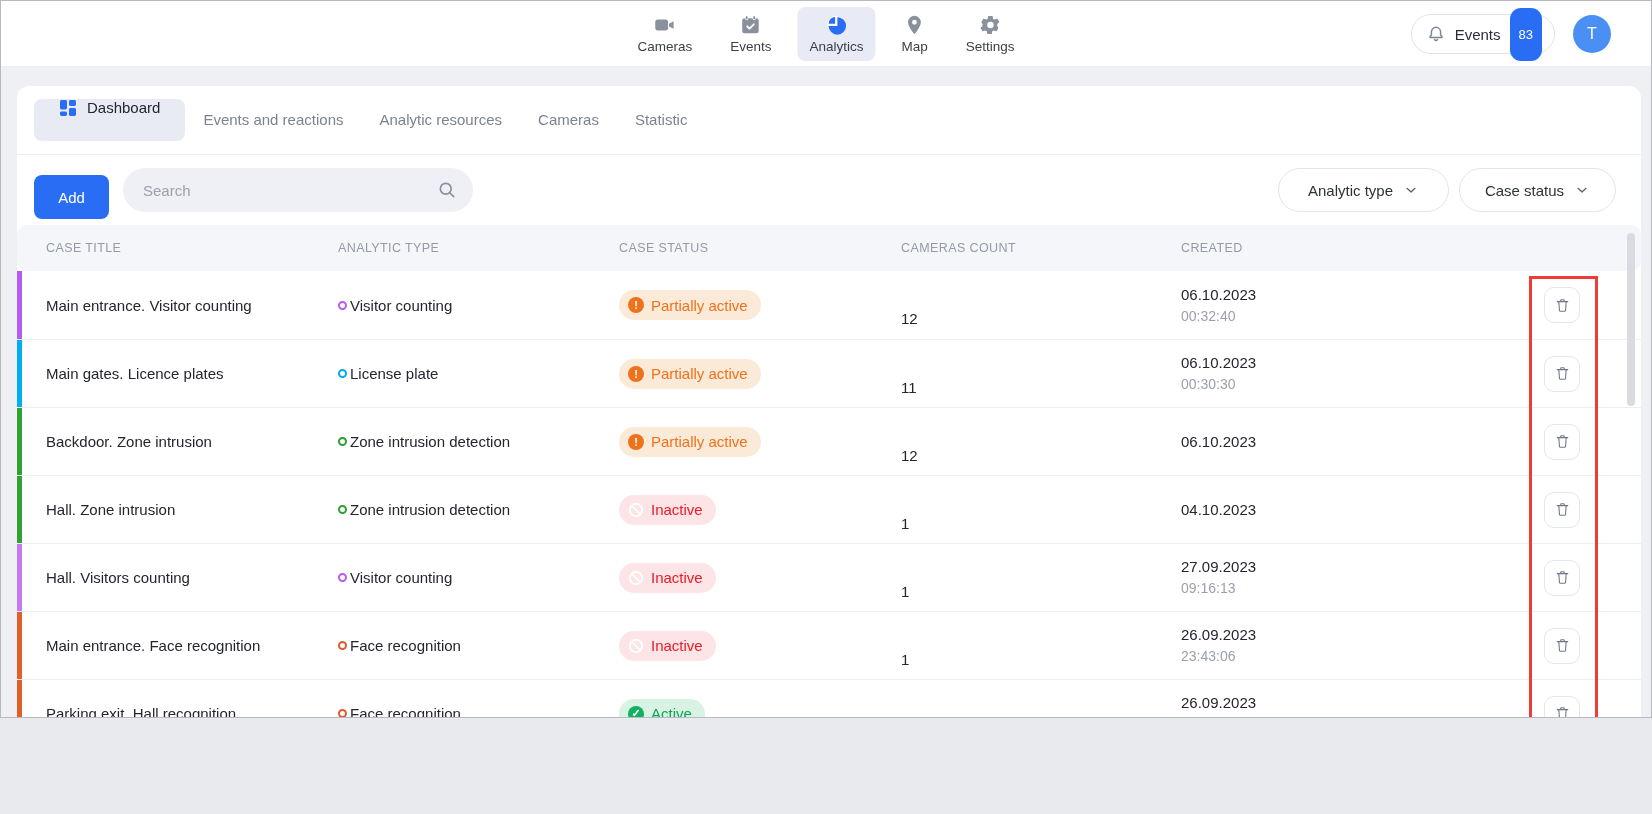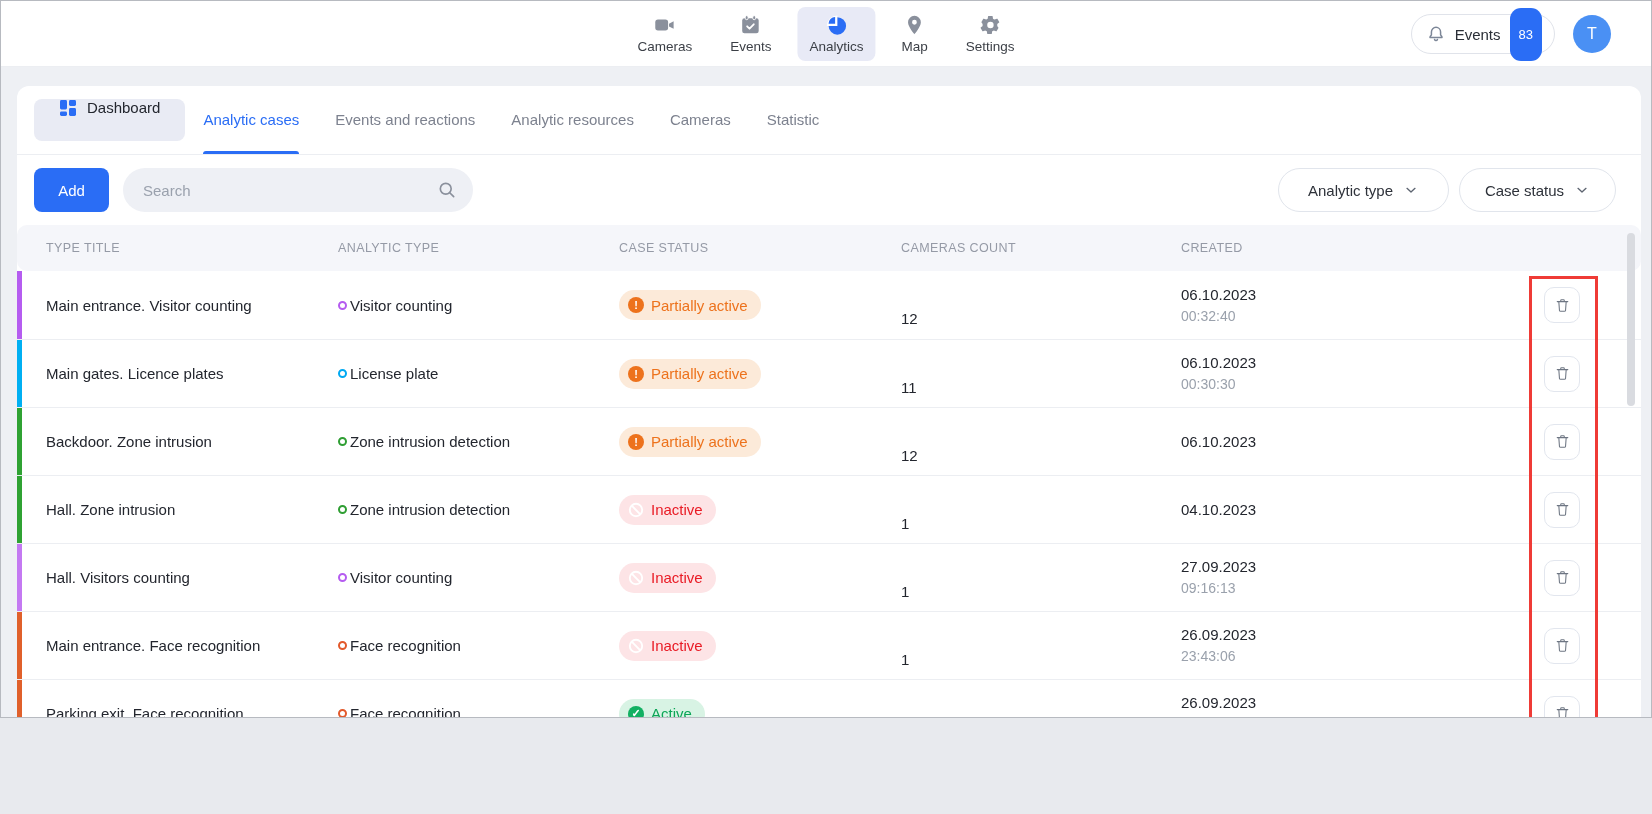--- a/index.html
+++ b/index.html
@@ -26,21 +26,21 @@
   
   .tabs-row { position:relative; height:69px; border-bottom:1px solid #eceef2; display:flex; align-items:center; }
   .dash-pill { margin-left:17px; height:42px; padding:0 25px; border-radius:8px; background:#e9ebf4; display:flex; align-items:flex-start; gap:10px; cursor:pointer; }
   .dash-pill .lbl { font-size:15px; color:#23262e; }
   .tab { position:relative; margin:0 18px; font-size:15px; color:#7d828f; height:68px; line-height:68px; cursor:pointer; white-space:nowrap; }
   .tab.active { color:#2a6df5; }
   .tab.active::after { content:""; position:absolute; left:0; right:0; bottom:0; height:3px; border-radius:3px 3px 0 0; background:#2a6df5; }
 
   
   .toolbar { position:relative; height:44px; margin-top:13px; }
-  .add-btn { position:absolute; left:17px; top:0; width:75px; height:44px; background:#2a6df5; border:none; border-radius:8px; color:#fff; font-size:15px; font-family:inherit; cursor:pointer; }
+  .add-btn { position:absolute; left:17px; top:7px; width:75px; height:44px; background:#2a6df5; border:none; border-radius:8px; color:#fff; font-size:15px; font-family:inherit; cursor:pointer; }
   .search { position:absolute; left:106px; top:0; width:350px; height:44px; background:#eef0f5; border-radius:22px; display:flex; align-items:center; padding:0 16px 0 20px; }
   .search input { flex:1; border:none; outline:none; background:transparent; font-size:15px; color:#2a2e36; font-family:inherit; }
   .search input::placeholder { color:#9aa1ad; }
   .filter-pill { position:absolute; top:0; height:44px; border:1px solid #e1e5ec; border-radius:22px; background:#fff; display:flex; align-items:center; justify-content:center; gap:10px; font-size:15px; color:#2e323a; cursor:pointer; }
   .filter-at { left:1261px; width:171px; }
   .filter-cs { left:1442px; width:157px; }
 
   
   .thead { margin-top:13px; height:46px; background:#f5f6fa; border-radius:10px; display:flex; align-items:center; font-size:12.5px; color:#959aa6; letter-spacing:0.4px; }
   .hc { padding-left:24px; }
@@ -148,21 +148,20 @@
     <div class="tabs-row">
       <div class="dash-pill">
         <svg width="18" height="18" viewBox="0 0 18 18">
           <rect x="1" y="1" width="7" height="9.5" rx="1.4" fill="#2a6df5"></rect>
           <rect x="10" y="1" width="7" height="6" rx="1.4" fill="#2a6df5"></rect>
           <rect x="1" y="12.5" width="7" height="4.5" rx="1.4" fill="#2a6df5"></rect>
           <rect x="10" y="9" width="7" height="8" rx="1.4" fill="#2a6df5"></rect>
         </svg>
         <span class="lbl">Dashboard</span>
       </div>
-      <div class="tab active">Analytic cases</div>
       <div class="tab">Events and reactions</div>
       <div class="tab">Analytic resources</div>
       <div class="tab">Cameras</div>
       <div class="tab">Statistic</div>
     </div>
 
     <div class="toolbar">
       <button class="add-btn">Add</button>
       <div class="search">
         <input type="text" placeholder="Search" style="">
@@ -179,21 +178,21 @@
       </div>
       <div class="filter-pill filter-cs">
         <span>Case status</span>
         <svg width="16" height="16" viewBox="0 0 24 24">
           <path d="M6 9.5l6 5.5 6-5.5" fill="none" stroke="#5d6470" stroke-width="2" stroke-linecap="round" stroke-linejoin="round"></path>
         </svg>
       </div>
     </div>
 
     <div class="thead">
-      <div class="hc hc-title">TYPE TITLE</div>
+      <div class="hc hc-title">CASE TITLE</div>
       <div class="hc hc-type">ANALYTIC TYPE</div>
       <div class="hc hc-status">CASE STATUS</div>
       <div class="hc hc-count">CAMERAS COUNT</div>
       <div class="hc hc-created">CREATED</div>
       <div class="hc hc-actions"></div>
     </div>
 
     <div class="tbody">
   <div class="trow">
     <div class="accent-bar" style="background: rgb(181, 92, 240);"></div>
@@ -380,21 +379,21 @@
           <path d="M4.5 6.5h15" stroke="#6e7683" stroke-width="1.5" fill="none" stroke-linecap="round"></path>
           <path d="M9.5 6.3V4.9a1 1 0 0 1 1-1h3a1 1 0 0 1 1 1v1.4" stroke="#6e7683" stroke-width="1.5" fill="none"></path>
           <path d="M6.8 6.5l.9 12.3a1.6 1.6 0 0 0 1.6 1.4h5.4a1.6 1.6 0 0 0 1.6-1.4l.9-12.3" stroke="#6e7683" stroke-width="1.5" fill="none" stroke-linejoin="round"></path>
         </svg>
       </button>
     </div>
   </div>
 
   <div class="trow">
     <div class="accent-bar" style="background: rgb(224, 96, 43);"></div>
-    <div class="cell c-title">Parking exit. Face recognition</div>
+    <div class="cell c-title">Parking exit. Hall recognition</div>
     <div class="cell c-type">
       <span class="ring" style="border-color: rgb(226, 89, 43);"></span>
       <span class="type-label">Face recognition</span>
     </div>
     <div class="cell c-status">
       <span class="badge" style="background: rgb(216, 243, 228); color: rgb(12, 165, 87);">
 
         <span class="b-ico i-active" style="background: rgb(18, 176, 98);">✓</span>
         <span class="b-label">Active</span>
       </span>

